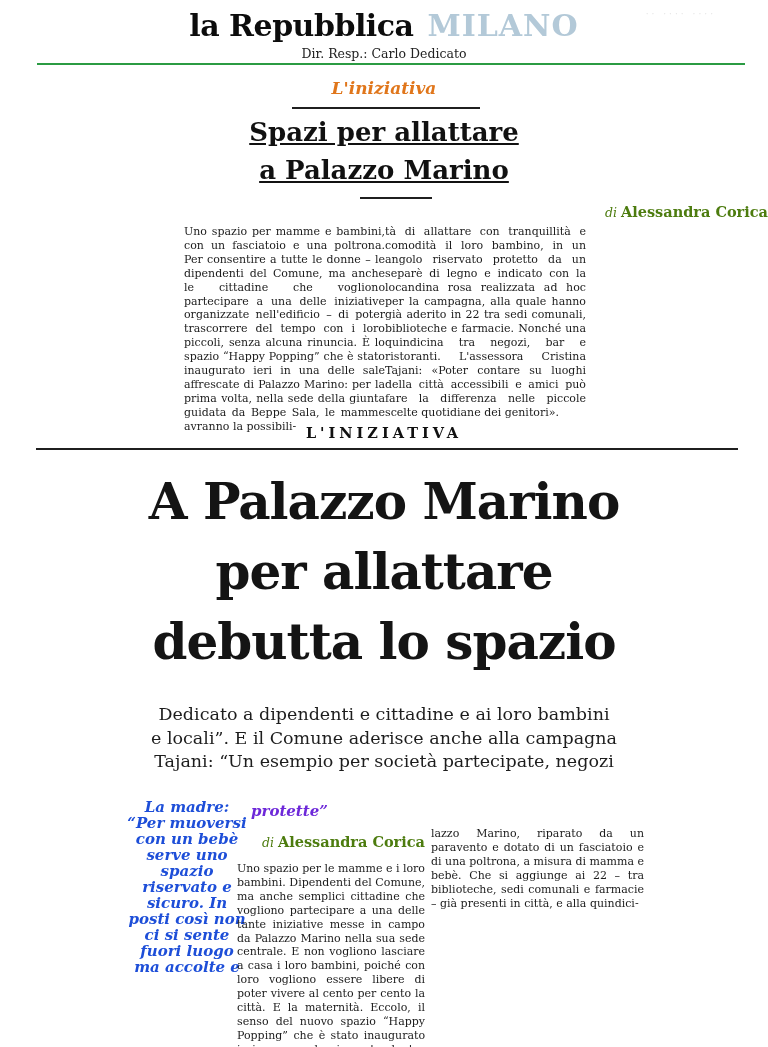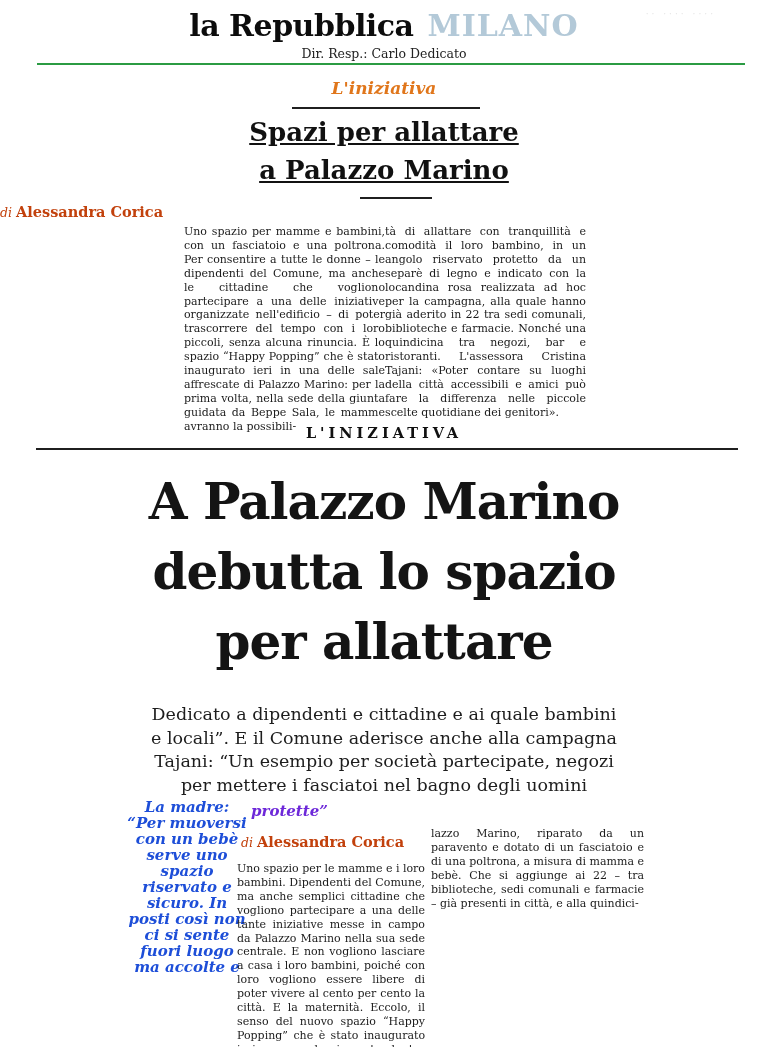--- a/index.html
+++ b/index.html
@@ -20,21 +20,21 @@
   .section-name{font-weight:bold;font-size:30px;color:var(--milano-blue);margin-left:9px;letter-spacing:1px;}
   .dir{position:absolute;top:46px;left:0;width:100%;text-align:center;font-size:12.5px;color:#222;}
   .rule-green{position:absolute;top:63px;left:37px;width:708px;height:2px;background:var(--green-rule);}
 
   
   .kicker1{position:absolute;top:78px;left:0;width:100%;text-align:center;font-style:italic;font-weight:bold;font-size:17px;color:var(--kicker-orange);}
   .rule{position:absolute;background:var(--rule-dark);}
   .rule-a{top:107px;left:292px;width:188px;height:2px;}
   .h1{position:absolute;top:113px;left:0;width:100%;text-align:center;font-weight:bold;font-size:26px;line-height:38px;color:#111;text-decoration:underline;}
   .rule-b{top:197px;left:360px;width:72px;height:2px;}
-  .byline{text-align:left;font-size:14.5px;color:#c2410c;}
+  .byline{text-align:right;font-size:14.5px;color:#4d7c0f;}
   .byline .di{font-style:italic;font-size:12.5px;margin-right:4px;}
   .byline .name{font-weight:bold;}
   .byline1{position:absolute;top:203px;left:0;width:100%;}
   .cols1{position:absolute;top:225px;left:184px;width:402px;display:flex;}
   .newstext{font-size:11px;line-height:13.9px;text-align:justify;color:#1b1b1b;}
   .cols1 .newstext{flex:1;}
 
   
   .kicker2{position:absolute;top:424px;left:0;width:100%;text-align:center;font-weight:bold;font-size:14.5px;letter-spacing:4px;color:#111;}
   .rule-c{top:448px;left:36px;width:702px;height:2px;}
@@ -75,28 +75,27 @@
   <div class="cols1">
     <div class="newstext">Uno spazio per mamme e bambini, con un fasciatoio e una poltrona. Per consentire a tutte le donne – le dipendenti del Comune, ma anche le cittadine che vogliono partecipare a una delle iniziative organizzate nell'edificio – di poter trascorrere del tempo con i loro piccoli, senza alcuna rinuncia. È lo spazio “Happy Popping” che è stato inaugurato ieri in una delle sale affrescate di Palazzo Marino: per la prima volta, nella sede della giunta guidata da Beppe Sala, le mamme avranno la possibili-</div>
     <div class="newstext">tà di allattare con tranquillità e comodità il loro bambino, in un angolo riservato protetto da un separè di legno e indicato con la locandina rosa realizzata ad hoc per la campagna, alla quale hanno già aderito in 22 tra sedi comunali, biblioteche e farmacie. Nonché una quindicina tra negozi, bar e ristoranti. L'assessora Cristina Tajani: «Poter contare su luoghi della città accessibili e amici può fare la differenza nelle piccole scelte quotidiane dei genitori».</div>
   </div>
 
   <div class="kicker2">L'INIZIATIVA</div>
   <div class="rule rule-c"></div>
 
   <div class="h2">
     <div>A Palazzo Marino</div>
+    <div>per allattare</div>
     <div>debutta lo spazio</div>
-    <div>per allattare</div>
   </div>
   <div class="deck">
-    <div>Dedicato a dipendenti e cittadine e ai quale bambini</div>
+    <div>Dedicato a dipendenti e cittadine e ai loro bambini</div>
     <div>e locali”. E il Comune aderisce anche alla campagna</div>
     <div>Tajani: “Un esempio per società partecipate, negozi</div>
-    <div>per mettere i fasciatoi nel bagno degli uomini</div>
   </div>
 
   <div class="pullquote">La madre: “Per muoversi con un bebè serve uno spazio riservato e sicuro. In posti così non ci si sente fuori luogo ma accolte e</div>
 
   <div class="colB">
     <div class="pq-cont">protette”</div>
     <div class="byline byline2">
       <span class="di">di</span><span class="name">Alessandra Corica</span>
     </div>
     <div class="newstext">Uno spazio per le mamme e i loro bambini. Dipendenti del Comune, ma anche semplici cittadine che vogliono partecipare a una delle tante iniziative messe in campo da Palazzo Marino nella sua sede centrale. E non vogliono lasciare a casa i loro bambini, poiché con loro vogliono essere libere di poter vivere al cento per cento la città. E la maternità. Eccolo, il senso del nuovo spazio “Happy Popping” che è stato inaugurato ieri: un angolo riservato dentro Pa-</div>

